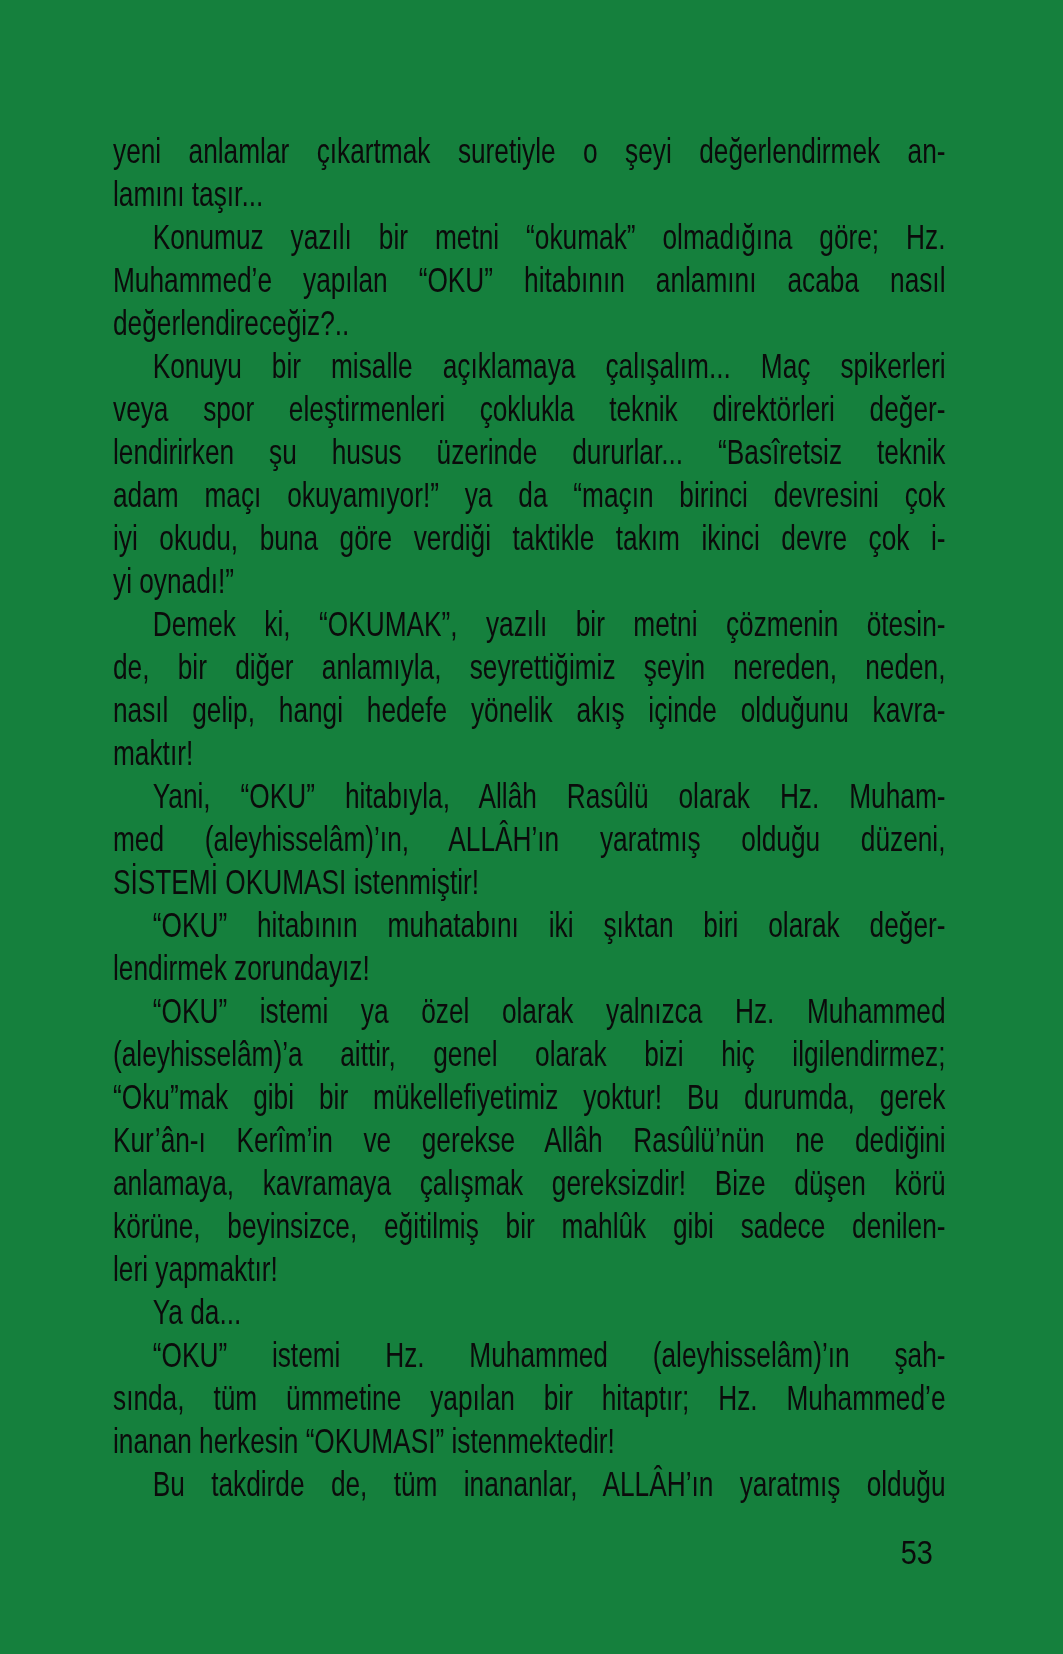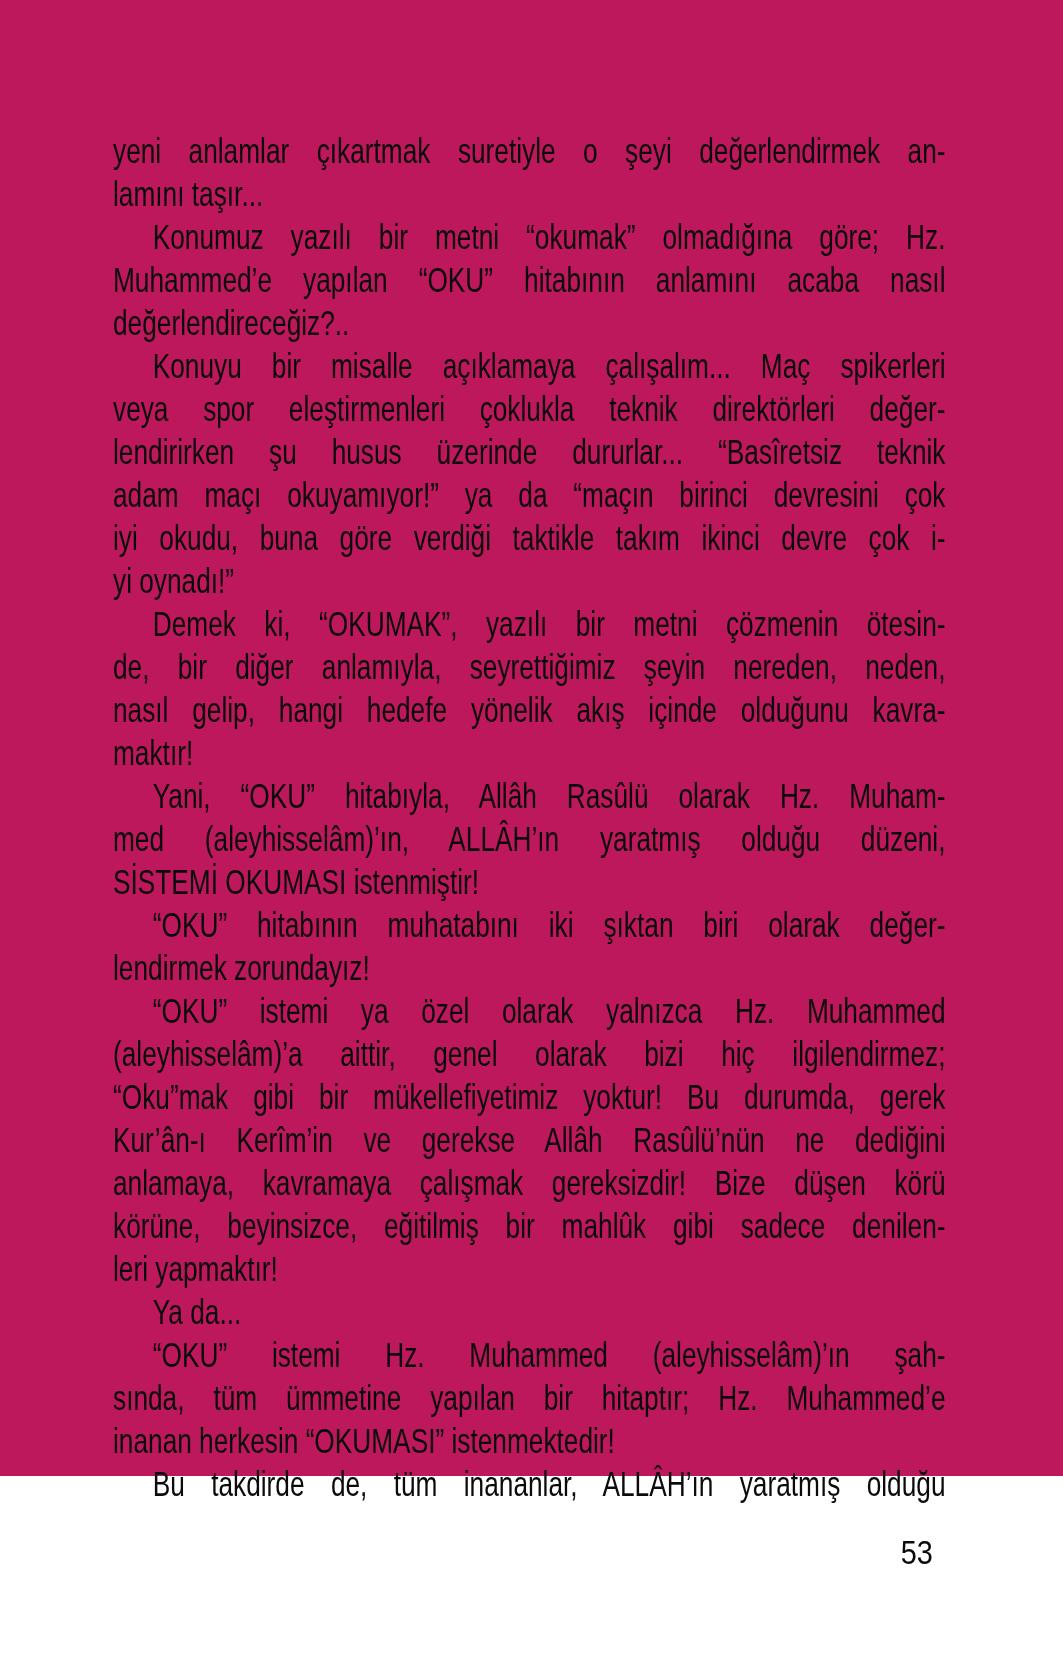--- a/index.html
+++ b/index.html
@@ -8,22 +8,22 @@
     width: 1063px;
     height: 1654px;
     background: #ffffff;
     overflow: hidden;
     font-family: "Liberation Sans", sans-serif;
   }
   .page {
     position: absolute;
     left: 0; top: 0;
     width: 1063px;
-    height: 1476px;
-    background: #be185d;
+    height: 1654px;
+    background: #15803d;
     color: #0b0b0b;
   }
   .text-block {
     position: absolute;
     left: 113px;
     top: 129px;
     width: 1110px;               
     transform: scaleX(0.75);     
     transform-origin: left top;
   }

